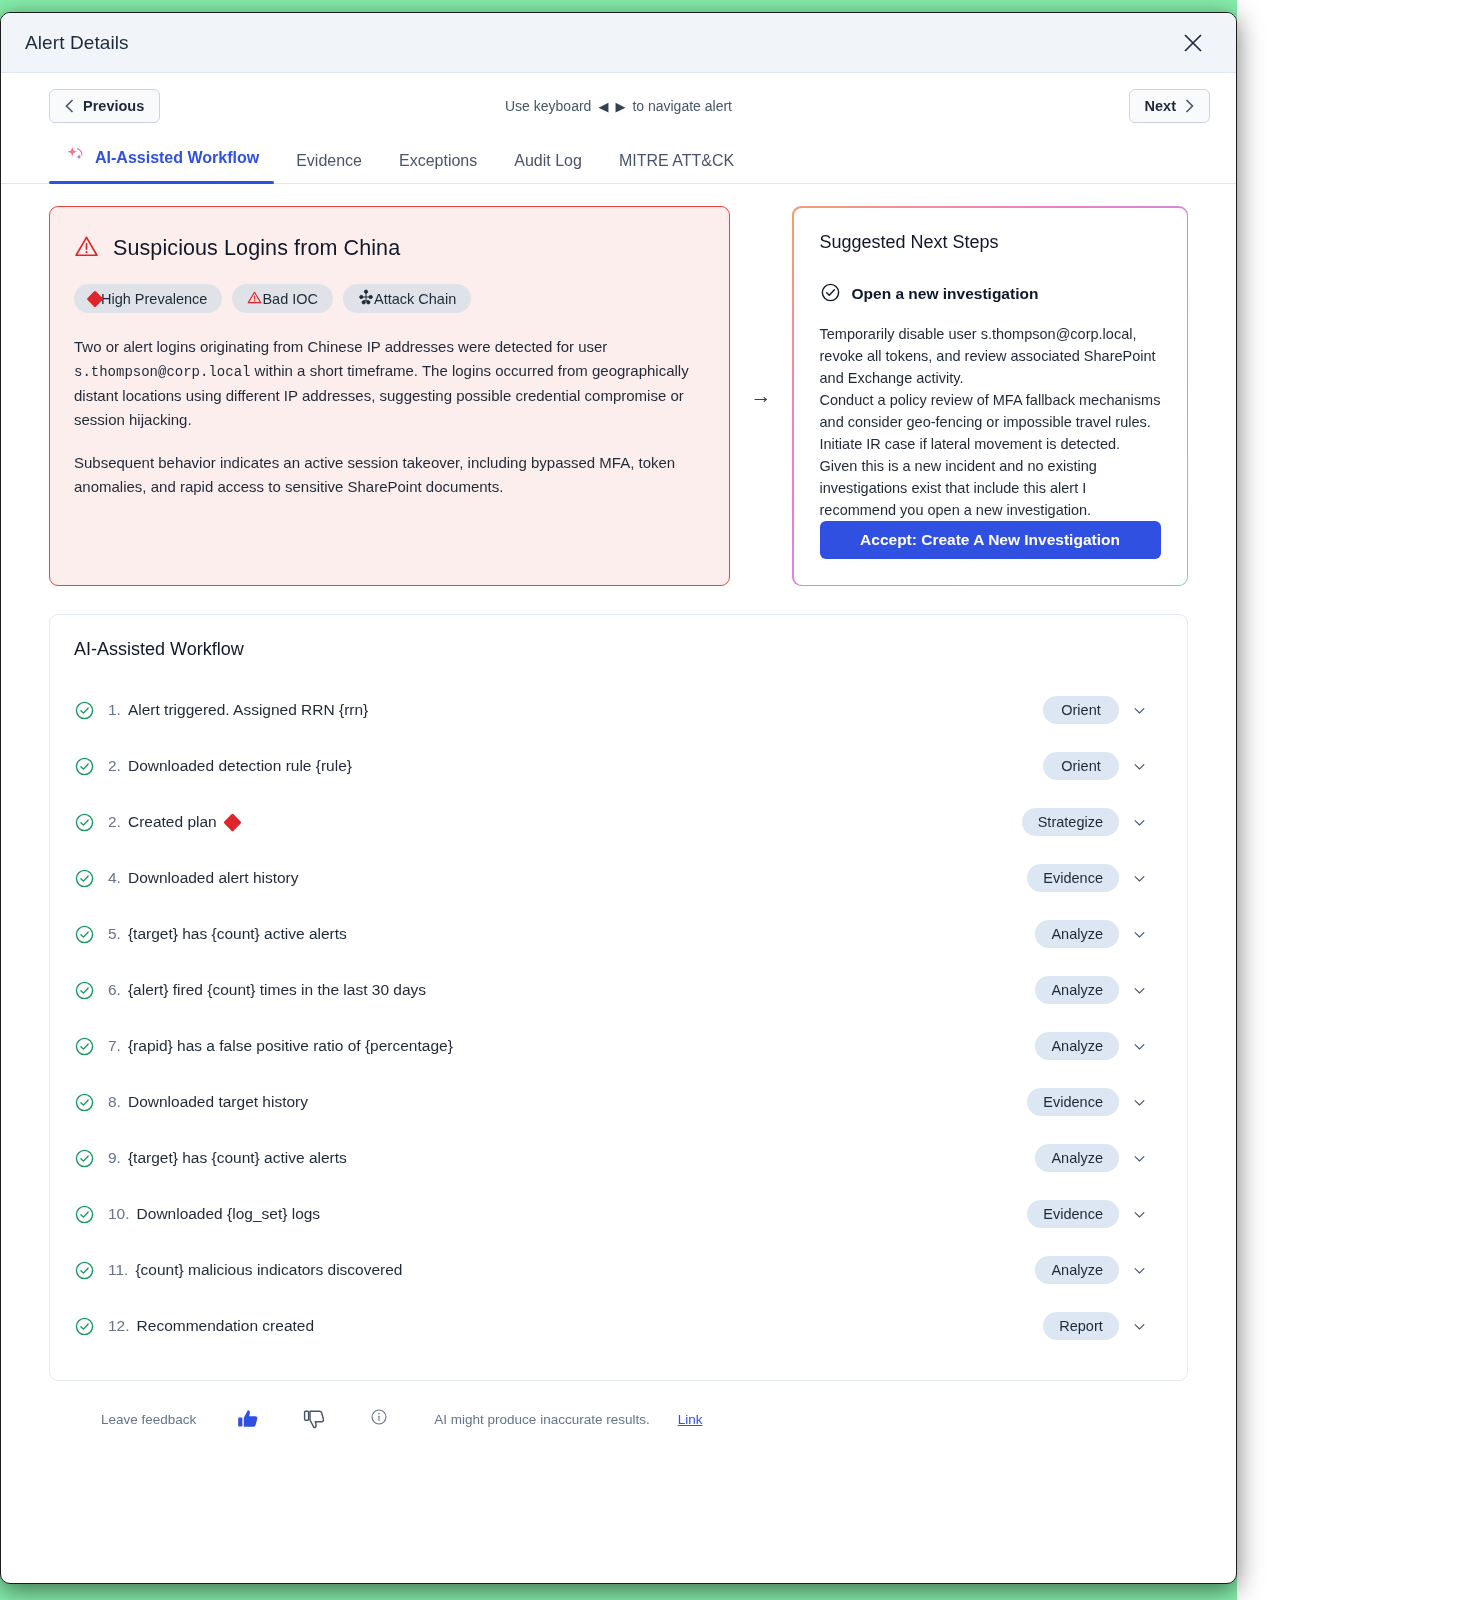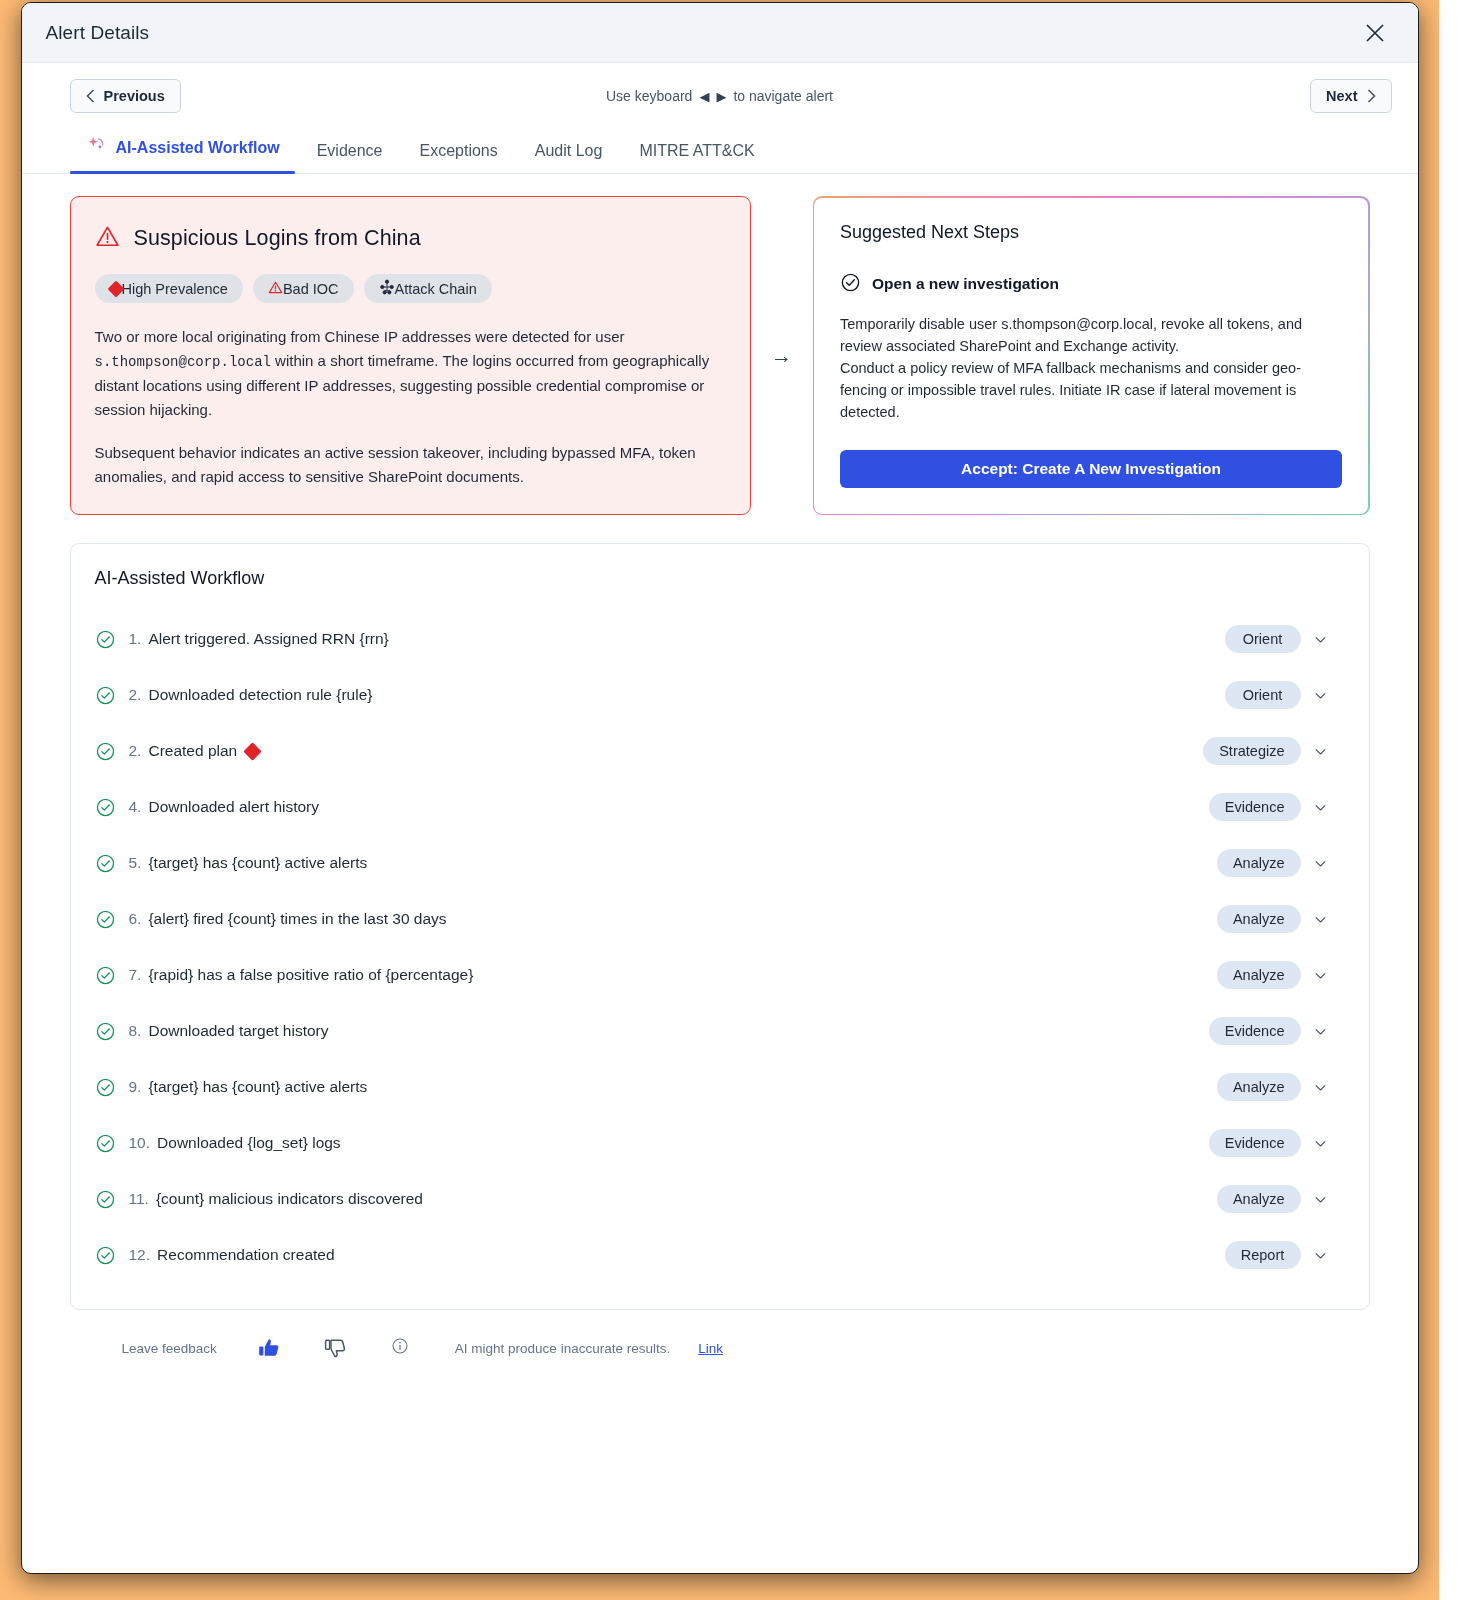--- a/index.html
+++ b/index.html
@@ -4,27 +4,27 @@
 <style>
   * { box-sizing: border-box; margin: 0; padding: 0; }
   html, body {
     width: 1459px;
     height: 1600px;
     background: #ffffff;
     font-family: "Liberation Sans", sans-serif;
   }
   .page {
     position: relative;
-    width: 1439px;
+    width: 1237px;
     height: 1600px;
-    background: #fdba74;
+    background: #86efac;
     display: flex;
     align-items: flex-start;
     justify-content: center;
-    padding-top: 2px;
+    padding-top: 12px;
   }
   .modal {
     position: relative;
     width: 1398px;
     height: 1572px;
     background: #ffffff;
     border: 1px solid #1c1c1c;
     border-radius: 10px;
     box-shadow: 0 6px 26px rgba(0,0,0,0.55);
     overflow: hidden;
@@ -413,40 +413,41 @@
                   <circle cx="19" cy="12" r="2.4" fill="#1f2937"></circle>
                   <circle cx="8.5" cy="20" r="2.4" fill="#1f2937"></circle>
                   <circle cx="15.5" cy="20" r="2.4" fill="#1f2937"></circle>
                   <path d="M12 6.4 V17.6 M7.2 12 H16.8 M12 17.6 L8.5 17.6 M12 17.6 L15.5 17.6"></path>
                 </svg>
               </span>
               <span>Attack Chain</span>
             </span>
           </div>
 
-          <p class="conclusion-p"><span>Two or more local originating from Chinese IP addresses were detected for user </span><span class="mono">s.thompson@corp.local</span><span> within a short timeframe. The logins occurred from geographically distant locations using different IP addresses, suggesting possible credential compromise or session hijacking.</span></p>
+          <p class="conclusion-p"><span>Two or alert logins originating from Chinese IP addresses were detected for user </span><span class="mono">s.thompson@corp.local</span><span> within a short timeframe. The logins occurred from geographically distant locations using different IP addresses, suggesting possible credential compromise or session hijacking.</span></p>
           <p class="conclusion-p">Subsequent behavior indicates an active session takeover, including bypassed MFA, token anomalies, and rapid access to sensitive SharePoint documents.</p>
         </div>
 
         <div class="arrow-sep">→</div>
 
         <div class="steps-card-wrap">
           <div class="steps-card">
             <div class="steps-title">Suggested Next Steps</div>
             <div class="steps-sub">
               <span>
                 <svg width="21" height="21" viewBox="0 0 24 24" fill="none" stroke="#111827" stroke-width="1.6">
                   <circle cx="12" cy="12" r="9.3"></circle>
                   <path d="M7.6 12.2 L10.6 15.2 L16.4 8.9" stroke-linecap="round" stroke-linejoin="round"></path>
                 </svg>
               </span>
               <span>Open a new investigation</span>
             </div>
             <p class="steps-p">Temporarily disable user s.thompson@corp.local, revoke all tokens, and review associated SharePoint and Exchange activity.</p>
             <p class="steps-p">Conduct a policy review of MFA fallback mechanisms and consider geo-fencing or impossible travel rules. Initiate IR case if lateral movement is detected.</p>
+            <p class="steps-p">Given this is a new incident and no existing investigations exist that include this alert I recommend you open a new investigation.</p>
             <button class="accept-btn">Accept: Create A New Investigation</button>
           </div>
         </div>
       </div>
 
       <div class="wf-card">
         <div class="wf-title">AI-Assisted Workflow</div>
         <div id="wf-rows">
             <div class="wf-row">
               <span class="wf-check">

